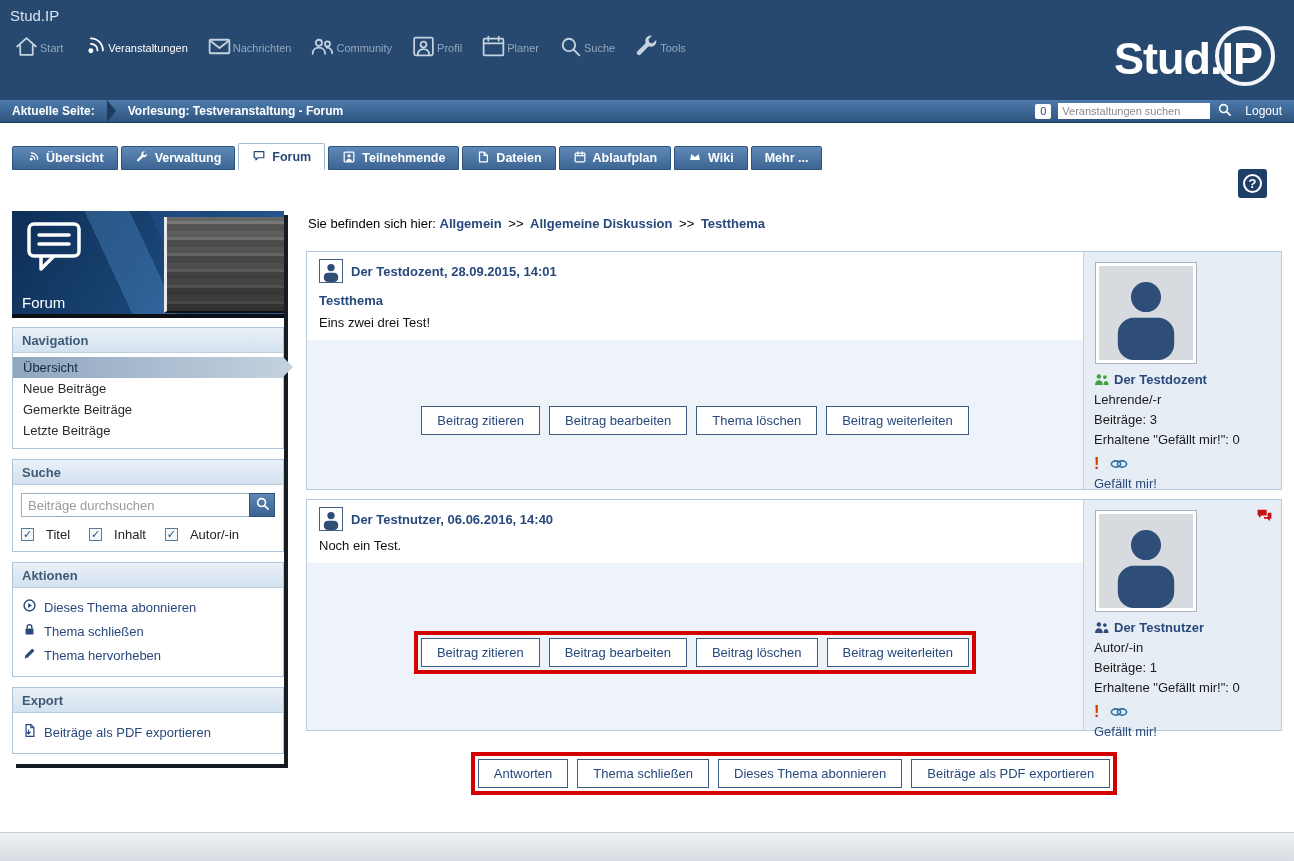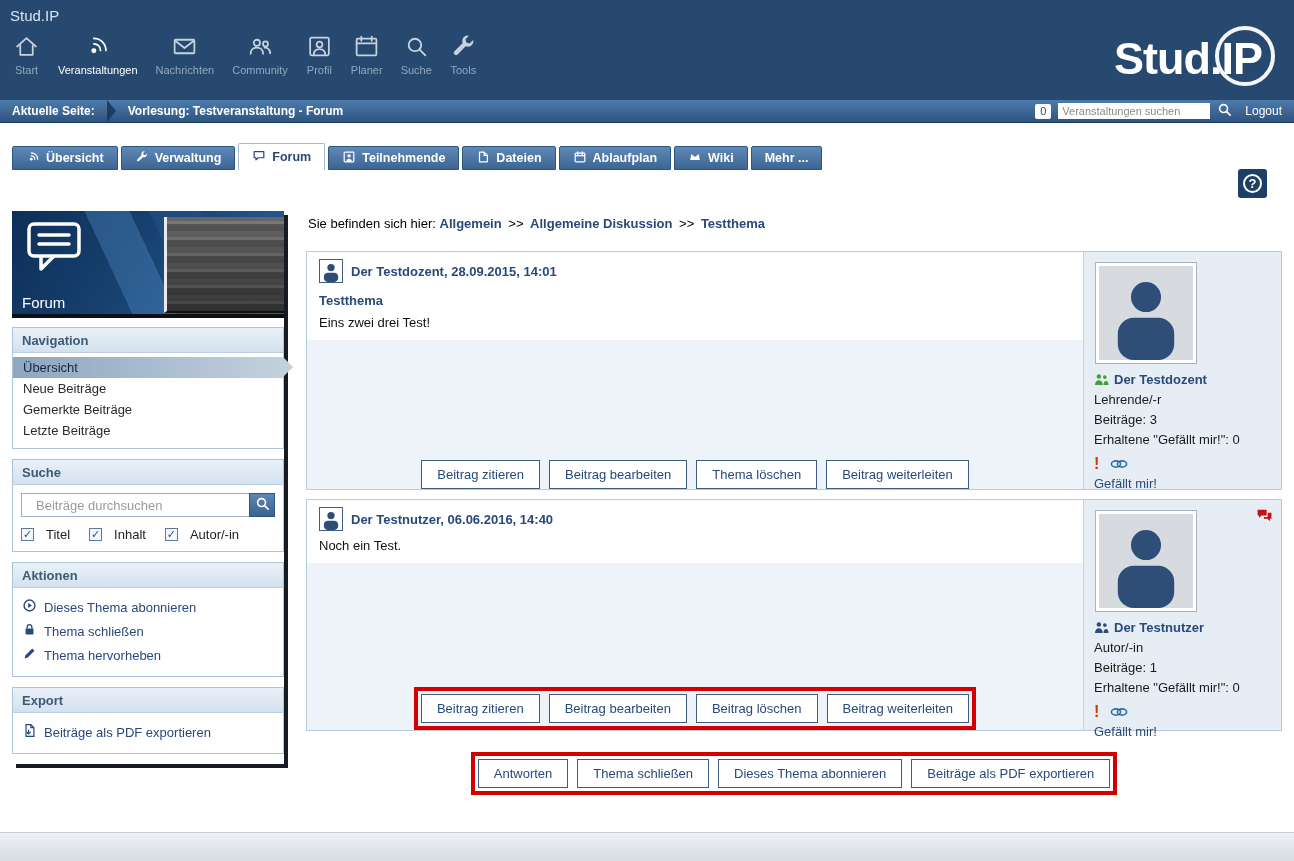--- a/index.html
+++ b/index.html
@@ -4,21 +4,21 @@
 <style>
   * { box-sizing: border-box; margin: 0; padding: 0; }
   html,body { background:#fff; }
   body { font-family:"Liberation Sans","DejaVu Sans",sans-serif; }
   .screen { position:relative; width:1294px; height:861px; background:#fff; overflow:hidden; }
 
   
   .top-header { position:absolute; top:0; left:0; width:100%; height:100px; background:#27486f; }
   .brand { position:absolute; top:7px; left:10px; color:#d9e4f0; font-size:15px; }
   .main-nav { position:absolute; left:4px; top:32px; display:flex; }
-  .nav-item { display:flex; flex-direction:column; align-items:center; padding:0 9px; cursor:pointer;justify-content:flex-end; }
+  .nav-item { display:flex; flex-direction:row; align-items:center; padding:0 9px; cursor:pointer;justify-content:flex-end; }
   .nav-item .nav-icon { color:#c5d3e1; height:28px; display:flex; align-items:flex-end; }
   .nav-item svg { width:27px; height:27px; }
   .nav-label { font-size:11px; margin-top:4px; color:#93a9bf; white-space:nowrap; }
   .nav-item.active .nav-icon { color:#fff; }
   .nav-item.active .nav-label { color:#fff; }
   .logo { position:absolute; right:32px; top:33px; color:#fff; font-size:45px; font-weight:bold; letter-spacing:-1px; }
   .logo-ring { position:absolute; right:-13px; top:-7px; width:60px; height:60px; border:4px solid rgba(255,255,255,.95); border-radius:50%; }
 
   
   .topbar { position:absolute; top:100px; left:0; width:100%; height:23px; background:linear-gradient(#4d7bab,#2e547f); border-bottom:1px solid #1c3a5c; display:flex; align-items:center; color:#fff; font-size:12px; }
@@ -55,21 +55,21 @@
   .banner::after { content:""; position:absolute; left:0; right:0; bottom:0; height:4px; background:#0c0f14; }
   .banner-title { position:absolute; left:10px; bottom:7px; color:#fff; font-size:15px; z-index:2; }
   .box { background:#fff; border:1px solid #aec4d8; margin-bottom:10px; }
   .box:last-child { margin-bottom:10px; }
   .box-header { height:25px; background:linear-gradient(#eaf1f8,#d3e1ef); border-bottom:1px solid #bccfe0; color:#3e5a77; font-weight:bold; font-size:13px; display:flex; align-items:center; padding:0 9px; }
   .nav-list { padding:4px 0 7px; }
   .nav-list-item { font-size:13px; color:#2a2a2a; padding:2px 10px; cursor:pointer; position:relative; line-height:17px; }
   .nav-list-item.selected { background:linear-gradient(90deg,#8ea6bf,#c3d0de); color:#14293e; }
   .nav-list-item.selected::after { content:""; position:absolute; right:-10px; top:0; border-top:10.5px solid transparent; border-bottom:10.5px solid transparent; border-left:10px solid #c3d0de; }
   .search-row { display:flex; padding:8px 8px 4px; }
-  .post-search-input { flex:1; height:24px; border:1px solid #9ab0c4; border-right:none; font-size:13px; padding:0 14px; color:#7f1d1d; }
+  .post-search-input { flex:1; height:24px; border:1px solid #9ab0c4; border-right:none; font-size:13px; padding:0 6px; color:#7f1d1d; }
   .post-search-input::placeholder { color:#9a9a9a; }
   .post-search-btn { width:26px; height:24px; background:linear-gradient(#5d87b4,#3a6392); border:1px solid #2e5480; cursor:pointer; display:flex; align-items:center; justify-content:center; }
   .checkbox-row { display:flex; align-items:center; gap:12px; padding:6px 8px 9px; font-size:13px; color:#222; }
   .cb { width:13px; height:13px; border:1px solid #5a7a9a; background:#f4f8fc; display:inline-flex; align-items:center; justify-content:center; color:#2d4d74; cursor:pointer; flex:none; }
   .cb::after { content:"✓"; font-size:11px; font-weight:bold; }
   .cb-label { margin-right:7px; cursor:pointer; }
   .action-list { padding:7px 0 9px; }
   .action-item { display:flex; align-items:center; gap:7px; padding:3px 9px; font-size:13px; color:#28497c; cursor:pointer; }
   .action-item svg { width:15px; height:15px; flex:none; color:#28497c; }
 
@@ -83,21 +83,21 @@
   .post { display:flex; border:1px solid #b7cbdd; background:#edf3f9; }
   .post-1 { margin-top:20px; height:239px; }
   .post-2 { margin-top:9px; height:232px; }
   .post-main { flex:1; display:flex; flex-direction:column; min-width:0; }
   .post-content { background:#fff; padding:7px 12px 10px; }
   .post-header { display:flex; align-items:center; gap:8px; }
   .mini-avatar { width:24px; height:24px; border:1px solid #3f5d85; background:#fff; display:flex; flex:none; }
   .author-line { color:#28497c; font-weight:bold; font-size:13px; cursor:pointer; }
   .post-title { color:#28497c; font-size:13px; font-weight:bold; margin-top:10px; }
   .post-body { font-size:13px; color:#111; margin-top:7px; }
-  .post-footer { flex:1; display:flex; justify-content:center; align-items:flex-end; padding-top:12px; }
+  .post-footer { flex:1; display:flex; justify-content:center; align-items:center; padding-top:12px; }
   .btn-row { display:flex; gap:9px; }
   .btn { background:#fff; border:1px solid #3c5c82; color:#28497c; font-size:13px; font-family:inherit; padding:6px 15px; cursor:pointer; white-space:nowrap; }
   .annotated { border:4px solid #d40000; padding:3px; display:flex; gap:9px; background:transparent; }
 
   .author-panel { width:198px; background:#e6edf5; border-left:1px solid #c2d4e4; padding:9px 8px 8px 10px; position:relative; font-size:13px; color:#1a1a1a; flex:none; }
   .avatar-large { width:100px; height:100px; background:#d7dbe0; border:3px solid #fff; outline:1px solid #a9b4bf; margin:2px 0 9px 2px; display:block; cursor:pointer; }
   .avatar-large svg { display:block; }
   .name-row { display:flex; align-items:center; gap:5px; margin-bottom:3px; }
   .group-icon { display:flex; flex:none; }
   .group-icon.green { color:#3fa13a; }

